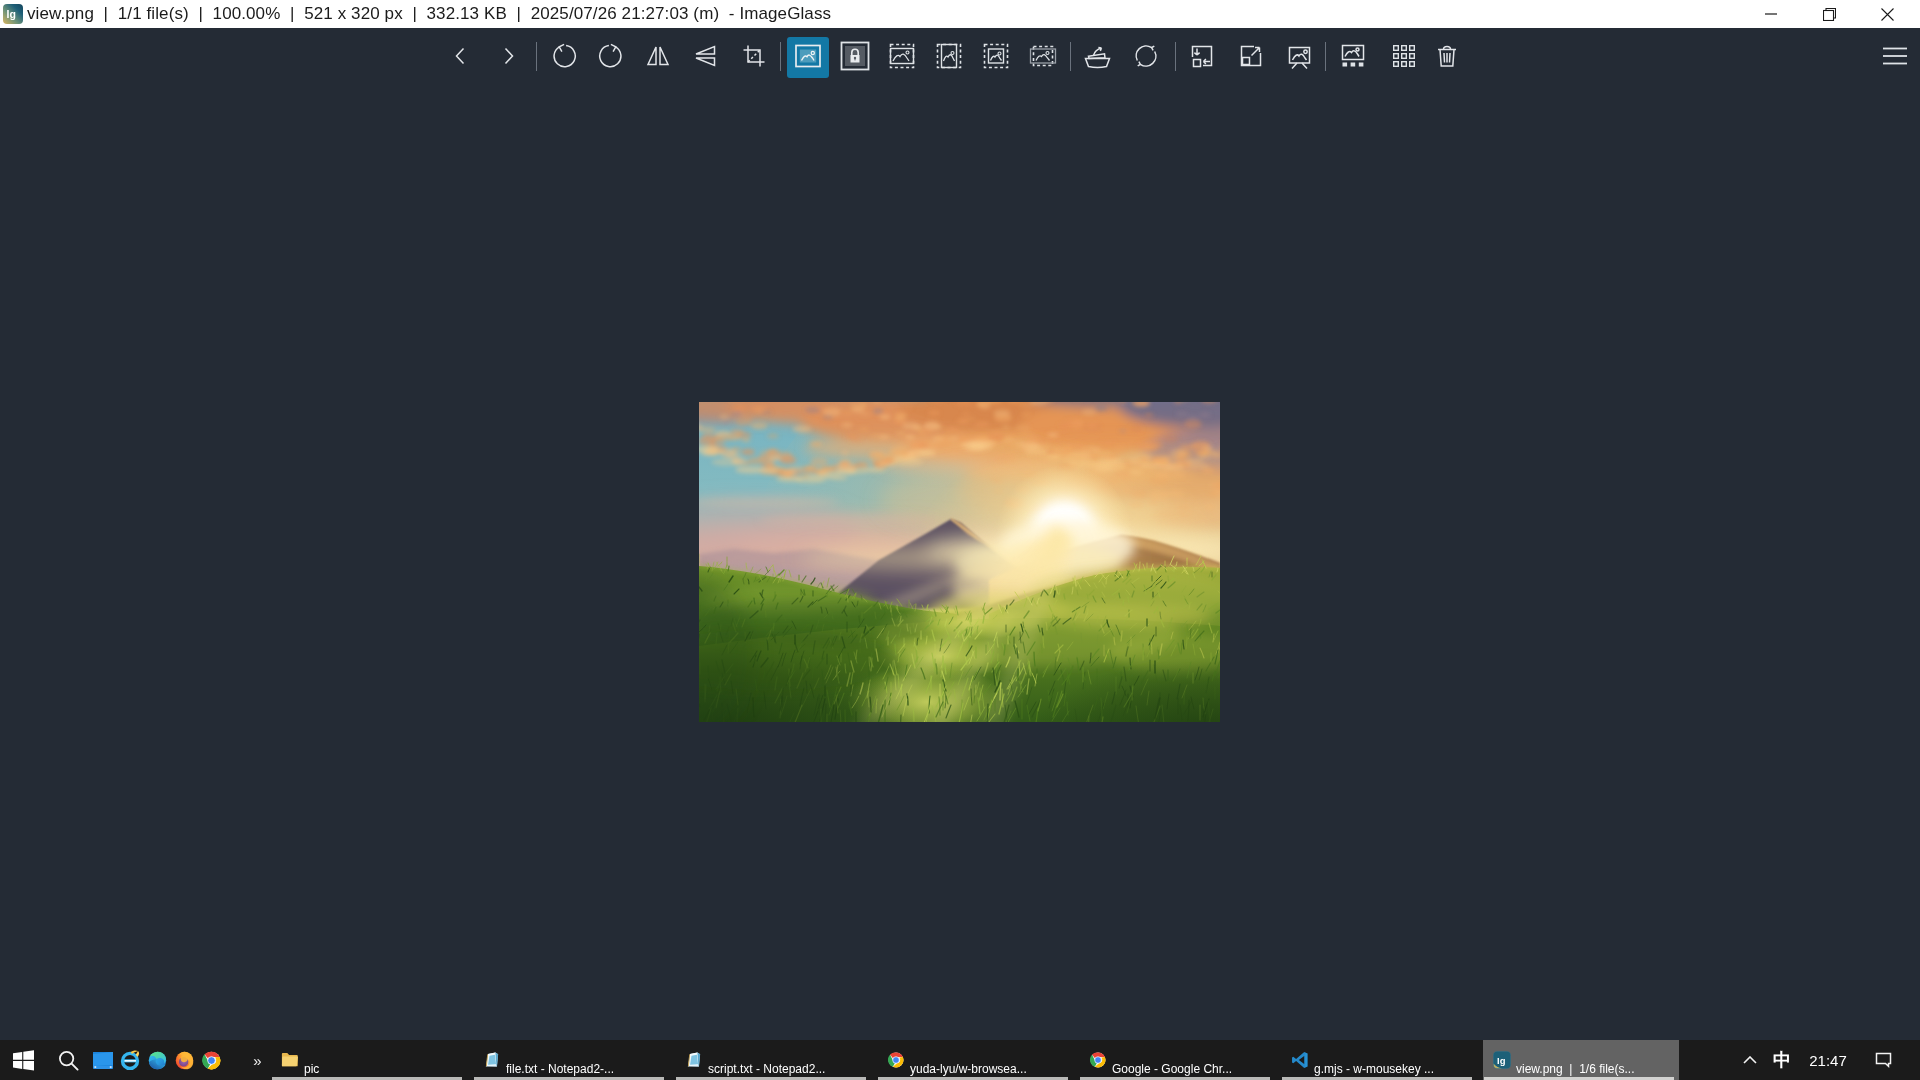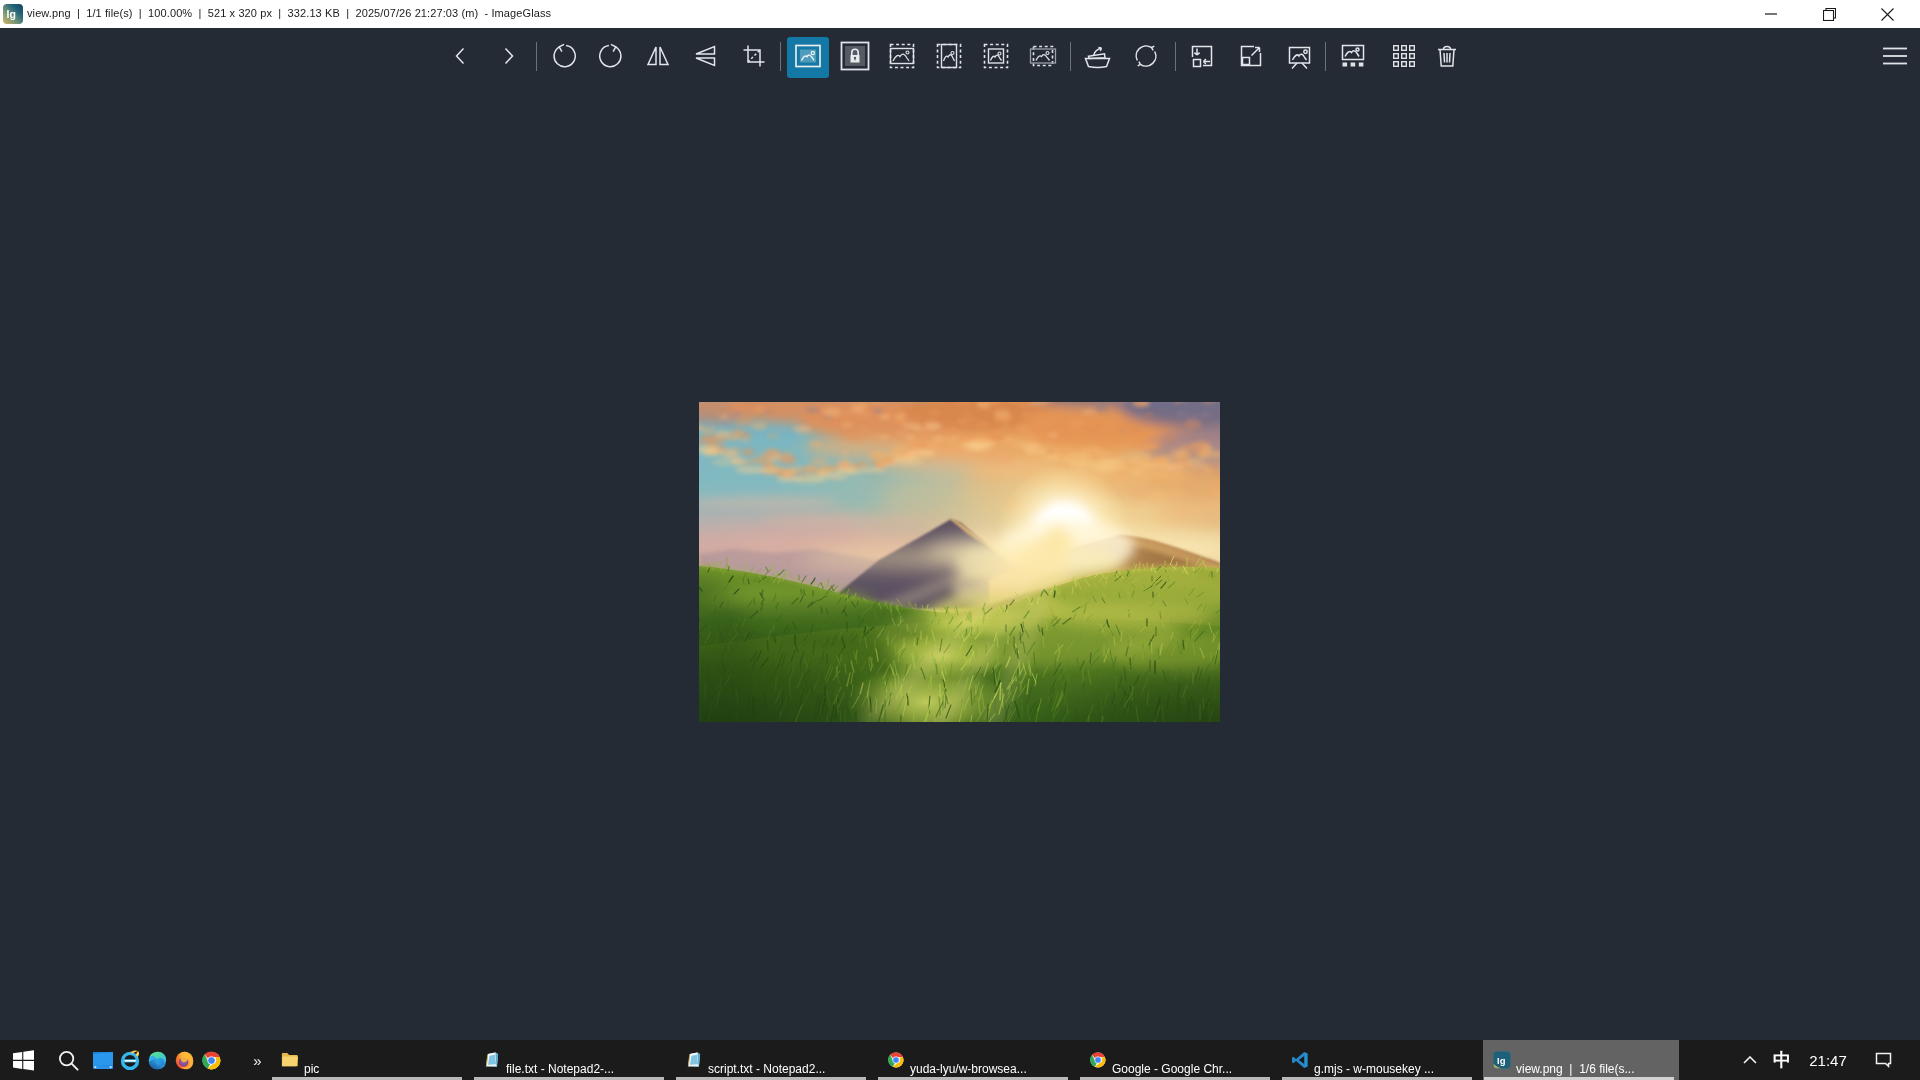--- a/index.html
+++ b/index.html
@@ -3,21 +3,21 @@
 <meta charset="utf-8">
 <style>
 * { margin:0; padding:0; box-sizing:border-box; }
 html,body { width:1920px; height:1080px; overflow:hidden; background:#242b35; font-family:"Liberation Sans", sans-serif; }
 
 
 .titlebar { position:absolute; left:0; top:0; width:1920px; height:28px; background:#ffffff; }
 .appicon { position:absolute; left:3px; top:4px; width:20px; height:20px; border-radius:4px;
   background:linear-gradient(45deg,#d9b45f 0%,#6f9478 38%,#1e5f78 72%,#14455c 100%); }
 .appicon svg { position:absolute; left:0; top:0; }
-.title-text { position:absolute; left:27px; top:0; line-height:27px; font-size:11px; color:#1b1b1b; letter-spacing:0.1px; white-space:pre; }
+.title-text { position:absolute; left:27px; top:0; line-height:27px; font-size:17px; color:#1b1b1b; letter-spacing:0.1px; white-space:pre; }
 .winbtns { position:absolute; right:0; top:0; height:28px; }
 .winbtn { position:absolute; top:0; width:58px; height:28px; }
 .winbtn svg { position:absolute; left:19px; top:8px; }
 
 
 .toolbar { position:absolute; left:0; top:28px; width:1920px; height:56px; background:#242b35; }
 .tb { position:absolute; top:0; height:56px; display:flex; align-items:center; justify-content:center; }
 .tbsep { position:absolute; top:14px; width:1px; height:29px; background:#6a727d; }
 .tbi { stroke:#e2e5e9; fill:none; stroke-width:1.5; }
 .bluebtn { position:absolute; left:787px; top:9px; width:42px; height:41px; background:#1378a5; border-radius:3px; }

